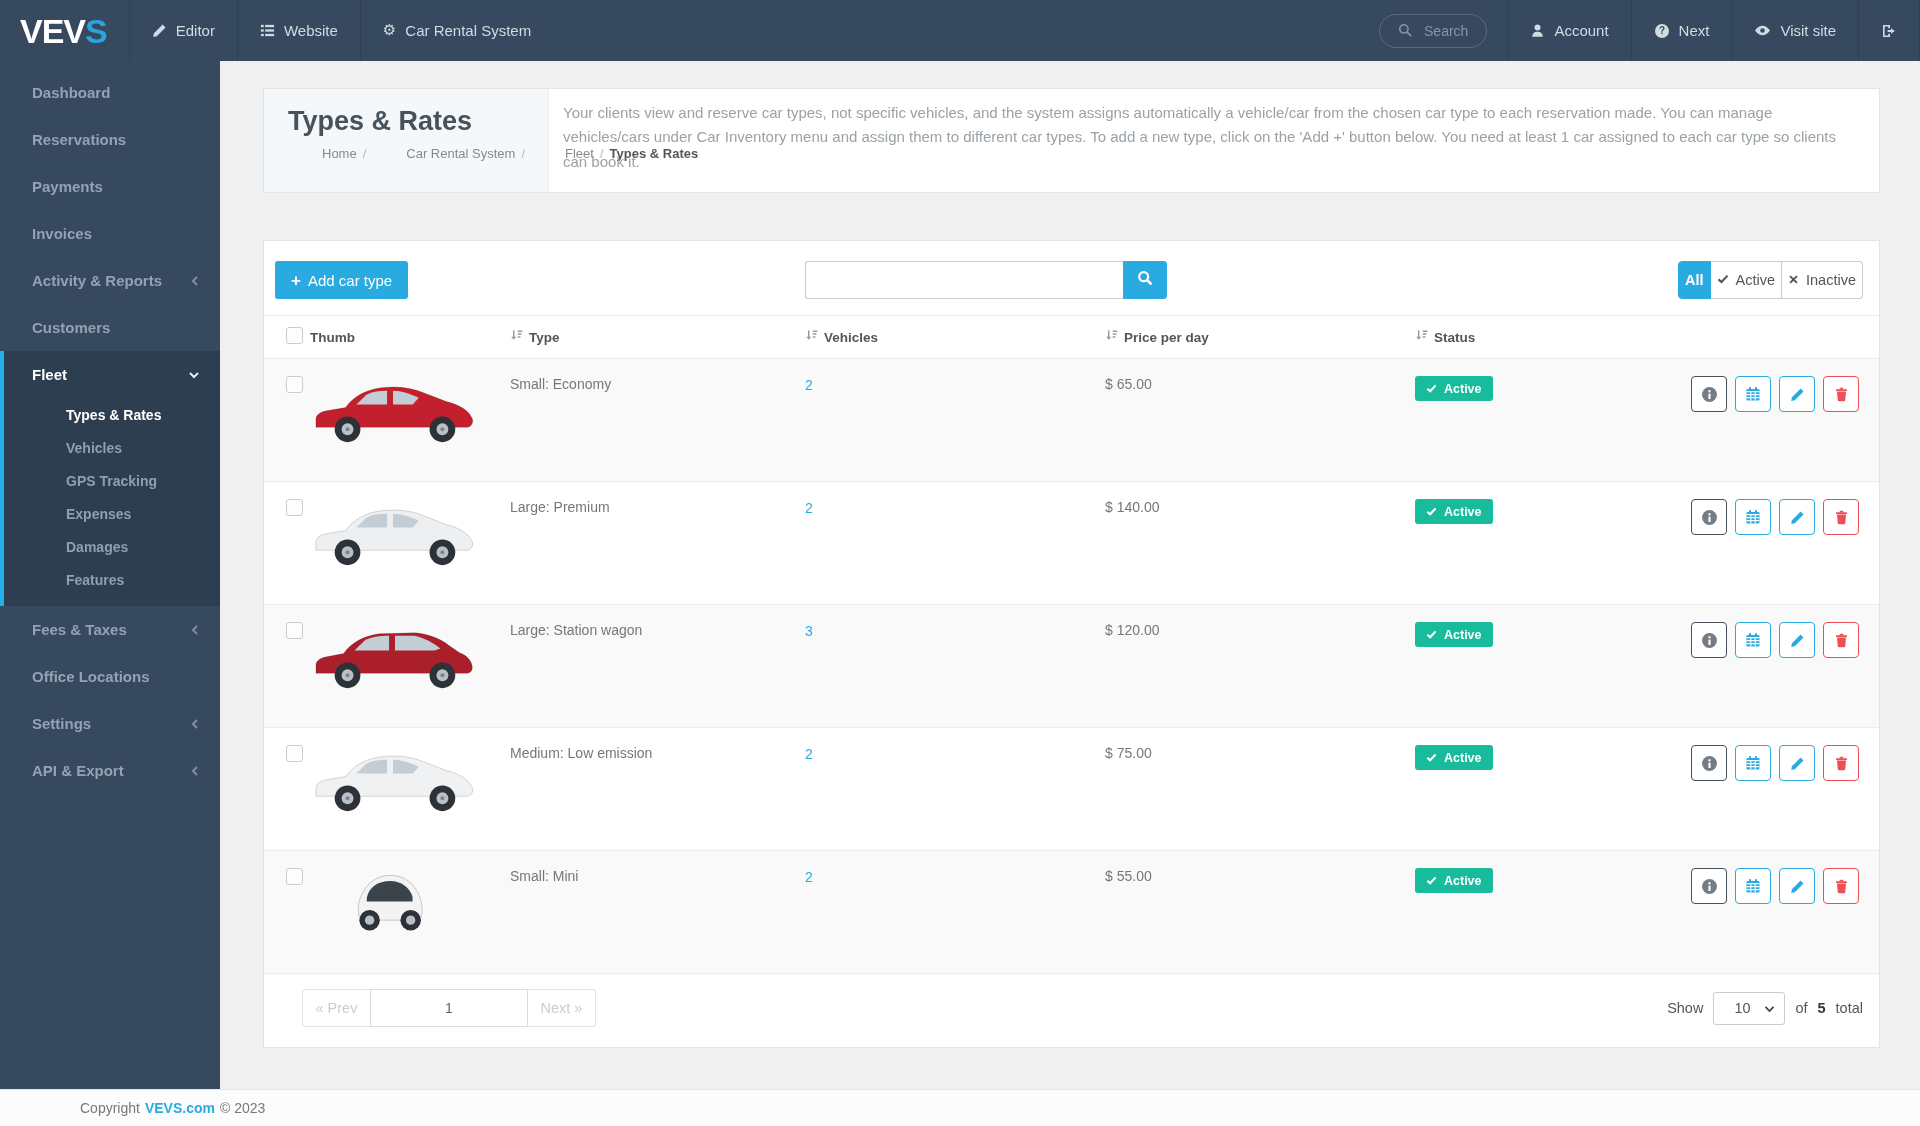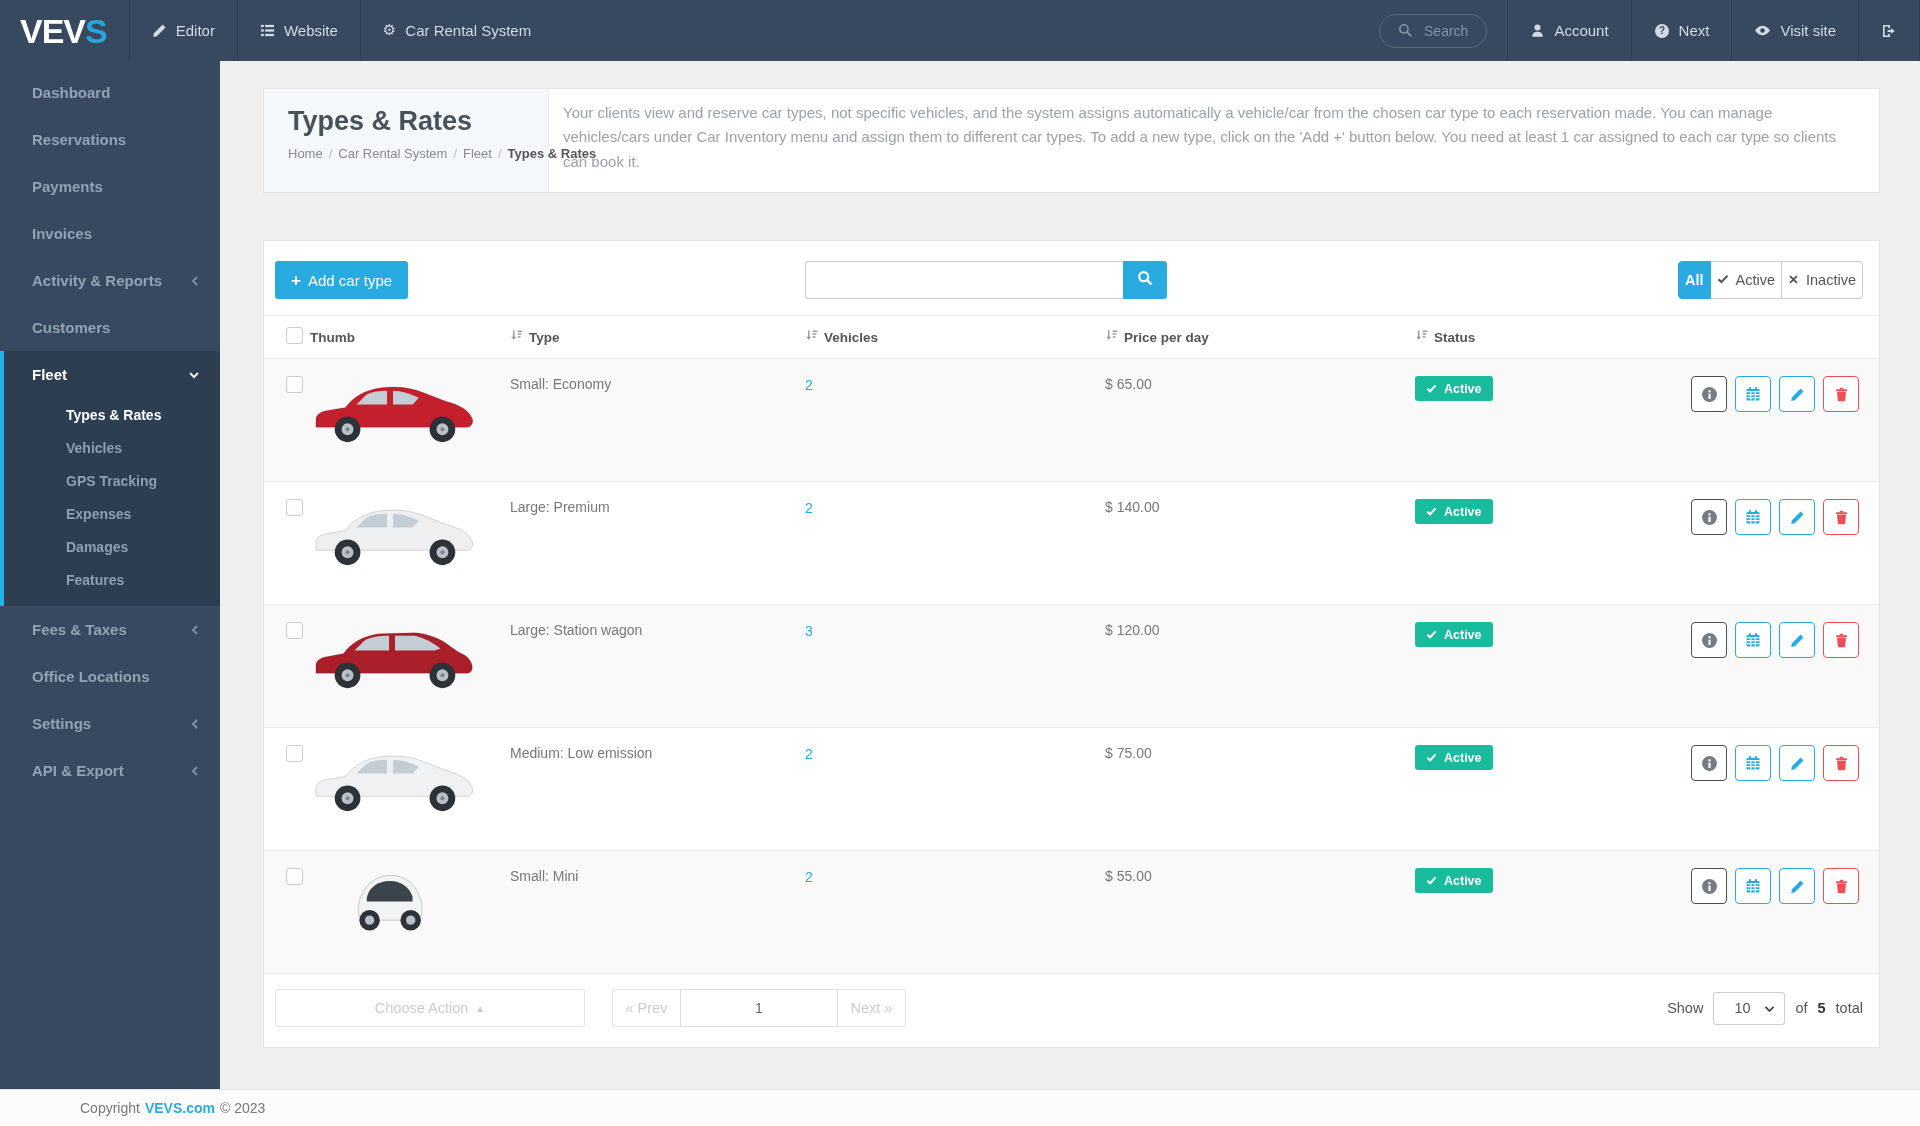--- a/index.html
+++ b/index.html
@@ -29,21 +29,21 @@
   .sub-item.active { color:#ffffff; }
 
   
   .main { grid-area:main; background:#f0f0f0; padding:27px 40px 0 43px; overflow:hidden; }
   .card { background:#ffffff; border:1px solid #e4e4e4; }
 
   .header-card { display:flex; height:105px; margin-bottom:47px; }
   .header-left { width:285px; min-width:285px; background:#f4f8fb; border-right:1px solid #eaeff3; padding:17px 24px 0 24px; }
   .page-title { font-size:27px; font-weight:bold; color:#47525b; margin-bottom:9px; }
   .breadcrumb { font-size:13px; color:#999; display:flex; gap:6px; white-space:nowrap; }
-  .breadcrumb a { color:#8a8a8a; text-decoration:none; cursor:pointer; }
+  .breadcrumb a { color:#8a8a8a; text-decoration:none; cursor:pointer;margin-left:34px; }
   .bc-sep { color:#bbbbbb; }
   .bc-current { color:#555; font-weight:bold; }
   .header-desc { flex:1; padding:12px 26px 0 14px; font-size:15px; line-height:1.62; color:#9aa2a8; }
 
   .content-card { height:808px; display:flex; flex-direction:column; }
 
   
   .toolbar { display:flex; align-items:center; padding:20px 16px 0 11px; height:58px; }
   .btn-add { display:inline-flex; align-items:center; gap:7px; height:38px; padding:0 16px; background:#29abe2; color:#fff; font-size:15px; border:none; border-radius:3px; cursor:pointer; font-family:inherit; }
   .btn-add .plus { font-size:17px; font-weight:bold; line-height:1; }
@@ -625,24 +625,20 @@
                     <path d="M3.2 5.4 h9.6 l-0.8 9 a1.5 1.5 0 0 1 -1.5 1.3 h-5 a1.5 1.5 0 0 1 -1.5 -1.3 Z"></path>
                   </svg>
                 </span>
           </div>
             </div>
         </div>
 
       </div>
 
       <div class="bottombar">
-        <button class="btn-choose">
-          <span>Choose Action</span>
-          <span class="caret-up">▲</span>
-        </button>
         <div class="pager">
           <div class="pg-btn prev">« Prev</div>
           <input class="pg-input" type="text" value="1" style="">
           <div class="pg-btn next">Next »</div>
         </div>
         <div class="show-group">
           <span>Show</span>
           <div class="show-select">
             <span>10</span>
             <span><svg width="11" height="8" viewBox="0 0 12 9">

